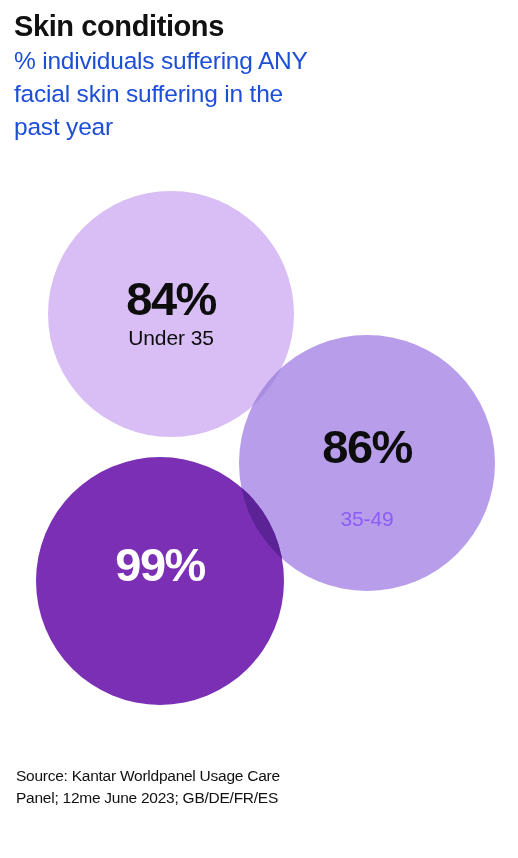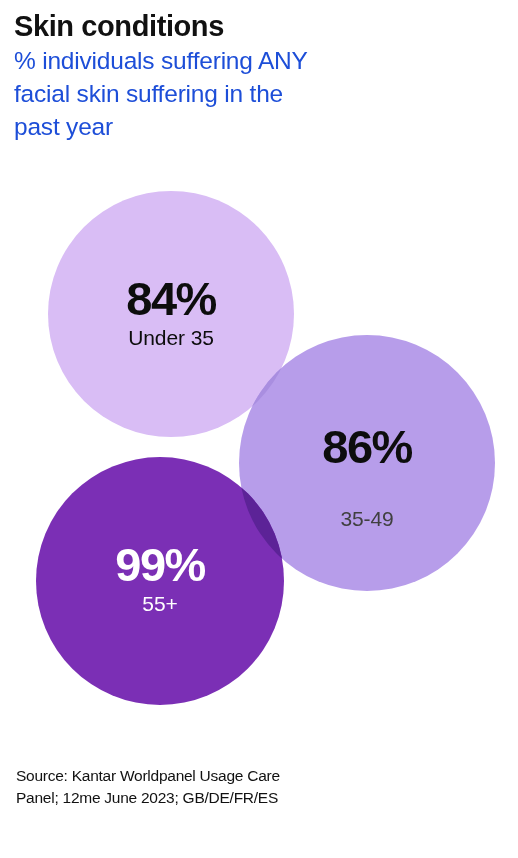--- a/index.html
+++ b/index.html
@@ -155,26 +155,25 @@
     </g>
   </svg>
 
   <div class="bubble-label" id="label-under35">
     <span class="bubble-value dark-text" style="color: rgb(13, 13, 13);">84%</span>
     <span class="bubble-name dark-text" style="color: rgb(13, 13, 13);">Under 35</span>
   </div>
 
   <div class="bubble-label" id="label-35-49">
     <span class="bubble-value dark-text" style="color: rgb(13, 13, 13);">86%</span>
-    <span class="bubble-name dark-text" style="color: #404040; margin-top: 36px;">35-49</span>
+    <span class="bubble-name dark-text" style="color: #8b5cf6; margin-top: 36px;">35-49</span>
   </div>
 
   <div class="bubble-label" id="label-55plus">
     <span class="bubble-value light-text" style="color: rgb(255, 255, 255);">99%</span>
-    <span class="bubble-name light-text" style="color: rgb(255, 255, 255);">55+</span>
   </div>
 
 </div>
 
 <div id="source">
   <span class="src-line">Source: Kantar Worldpanel Usage Care</span>
   <span class="src-line">Panel; 12me June 2023; GB/DE/FR/ES</span>
 </div>
 
 </body></html>

